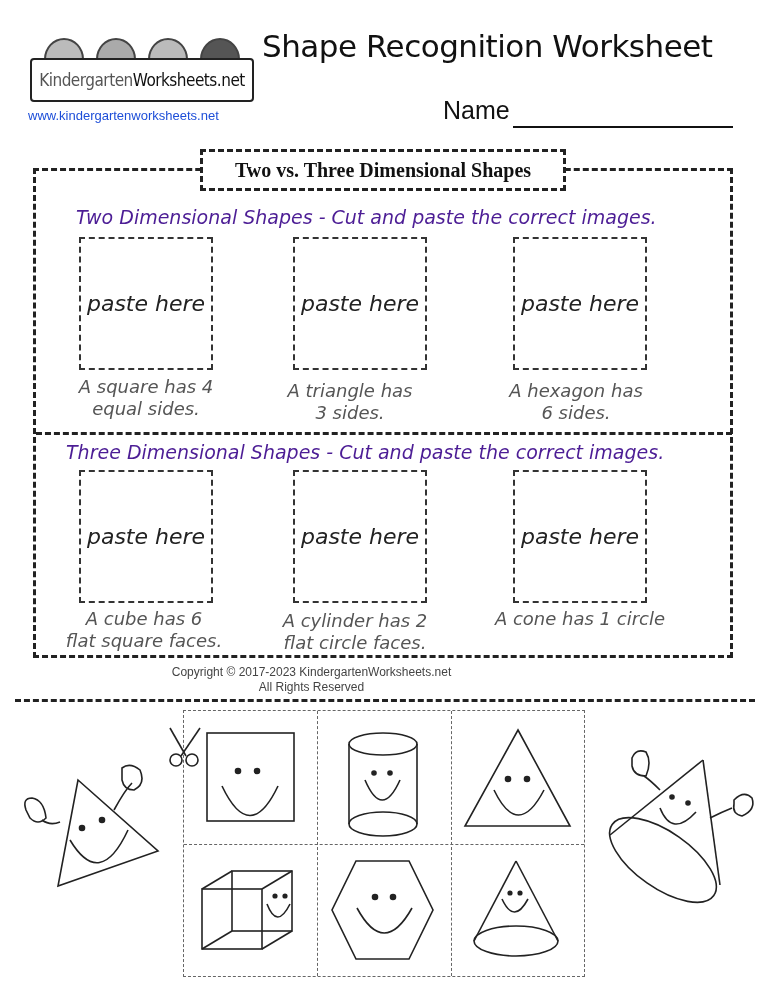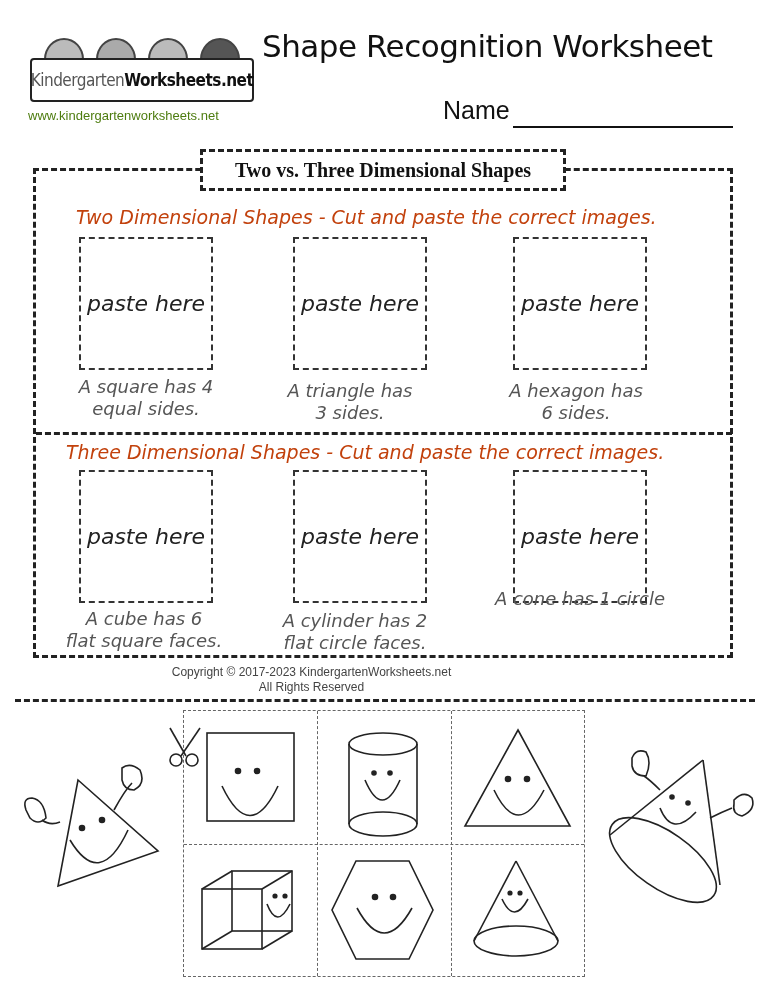--- a/index.html
+++ b/index.html
@@ -1,29 +1,29 @@
 <!DOCTYPE html>
 <html><head>
 <meta charset="utf-8">
 <style>
   html,body{margin:0;padding:0;background:#fff;}
   body{width:768px;height:994px;position:relative;overflow:hidden;font-family:"DejaVu Sans",sans-serif;color:#111;}
   .abs{position:absolute;}
   .logo-box{left:30px;top:58px;width:220px;height:40px;border:2px solid #222;border-radius:4px;background:#fff;display:flex;align-items:center;justify-content:center;font-family:"DejaVu Sans Condensed","DejaVu Sans",sans-serif;font-size:17px;letter-spacing:-0.5px;}
   .logo-a{color:#555;}
-  .logo-b{color:#111;font-weight:bold;}
+  .logo-b{color:#111;font-weight:normal;}
   .kid{position:absolute;top:20px;width:36px;height:38px;border:2px solid #444;border-radius:50% 50% 45% 45%;background:#ccc;}
-  .url{left:28px;top:108px;font-size:13px;color:#4d7c0f;font-family:"Liberation Sans",sans-serif;}
+  .url{left:28px;top:108px;font-size:13px;color:#1d4ed8;font-family:"Liberation Sans",sans-serif;}
   .title{left:262px;top:28px;font-size:31px;font-family:"DejaVu Sans",sans-serif;font-weight:normal;letter-spacing:-0.5px;}
   .name{left:443px;top:96px;font-size:25px;font-family:"Liberation Sans",sans-serif;}
   .name-line{left:513px;top:126px;width:220px;border-bottom:2px solid #111;}
   .outer{left:33px;top:168px;width:700px;height:490px;border:3px dashed #222;box-sizing:border-box;}
   .mid-divider{left:36px;top:432px;width:696px;border-top:3px dashed #222;}
   .heading-box{left:200px;top:149px;width:366px;height:42px;border:3px dashed #222;background:#fff;box-sizing:border-box;display:flex;align-items:center;justify-content:center;font-size:20px;font-weight:bold;font-family:Liberation Serif, serif;}
-  .instr{font-size:19px;font-style:italic;font-family:"DejaVu Sans",sans-serif;font-weight:200;color:#c2410c;white-space:nowrap;text-align:right;}
+  .instr{font-size:19px;font-style:italic;font-family:"DejaVu Sans",sans-serif;font-weight:200;color:#4c1d95;white-space:nowrap;text-align:right;}
   .paste{width:134px;height:133px;border:2px dashed #333;box-sizing:border-box;display:flex;align-items:center;justify-content:center;font-size:22px;font-style:italic;color:#222;}
   .caption{font-size:18px;font-style:italic;color:#555;text-align:center;line-height:22px;white-space:nowrap;}
   .copyright{left:0;width:623px;top:665px;text-align:center;font-size:12px;color:#444;line-height:15px;font-family:"Liberation Sans",sans-serif;}
   .cut-line{left:15px;top:699px;width:740px;border-top:3px dashed #222;}
   .grid{left:183px;top:710px;width:402px;height:267px;border:1.5px dashed #666;box-sizing:border-box;}
   .grid .v{position:absolute;top:0;bottom:0;border-left:1.5px dashed #666;}
   .grid .h{position:absolute;left:0;right:0;border-top:1.5px dashed #666;}
   svg{overflow:visible;}
 </style>
 </head>
@@ -74,21 +74,21 @@
 <div class="abs paste" style="left:513px;top:470px;">paste here</div>
 
 <div class="abs caption" style="left:44px;top:608px;width:200px;">
   <div>A cube has 6</div>
   <div>flat square faces.</div>
 </div>
 <div class="abs caption" style="left:255px;top:610px;width:200px;">
   <div>A cylinder has 2</div>
   <div>flat circle faces.</div>
 </div>
-<div class="abs caption" style="left:480px;top:588px;width:200px;">
+<div class="abs caption" style="left:480px;top:608px;width:200px;">
   <div>A cone has 1 circle</div>
 </div>
 
 <div class="abs copyright">
   <div>Copyright © 2017-2023 KindergartenWorksheets.net</div>
   <div>All Rights Reserved</div>
 </div>
 
 <div class="abs cut-line"></div>
 

